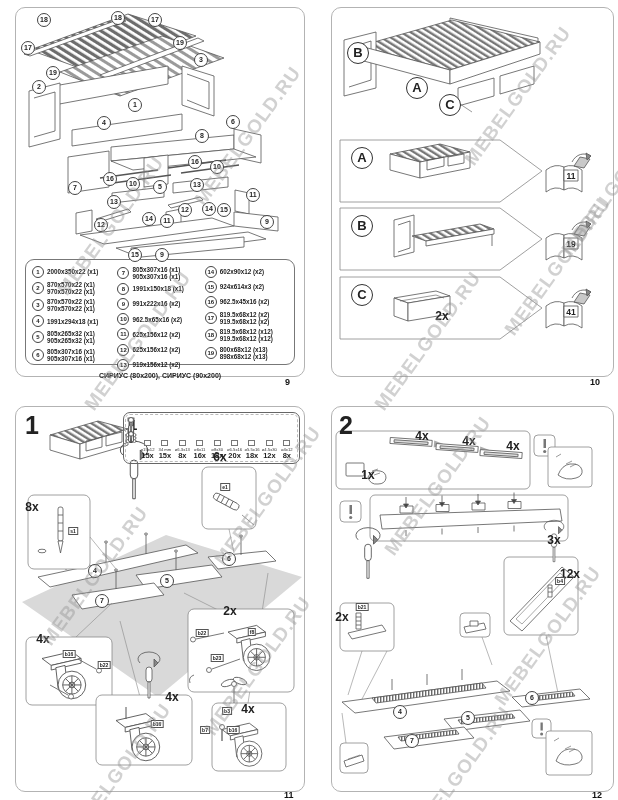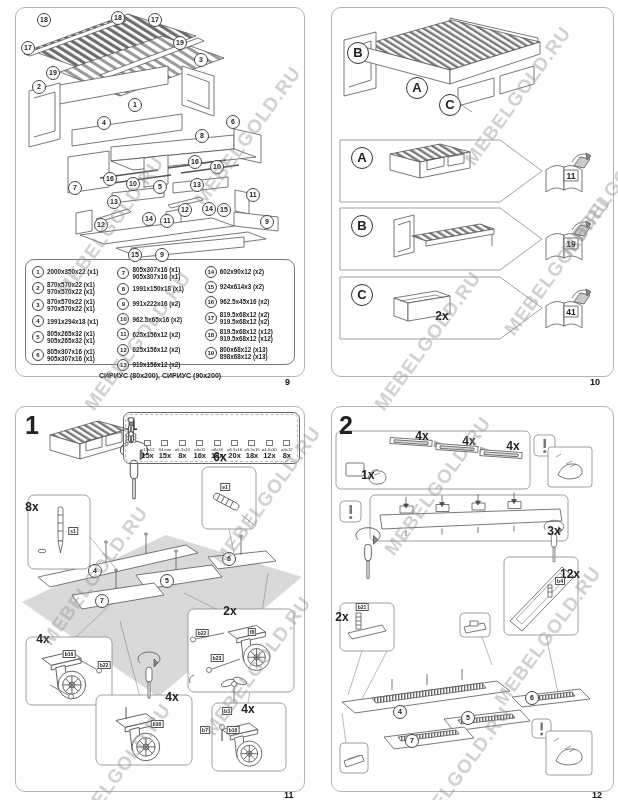--- a/index.html
+++ b/index.html
@@ -737,21 +737,21 @@
         <line x1="222" y1="334" x2="227" y2="331" stroke-width="0.6"></line>
       </g>
     </g>
   </svg>
   <div></div>
 <div class="ov ov-step" style="left: 14px; top: 18px;">2</div>
     <div class="ov ov-qty" style="left: 36px; top: 68px;">1x</div>
     <div class="ov ov-qty" style="left: 90px; top: 29px;">4x</div>
     <div class="ov ov-qty" style="left: 137px; top: 34px;">4x</div>
     <div class="ov ov-qty" style="left: 181px; top: 39px;">4x</div>
-    <div class="ov ov-qty" style="left: 222px; top: 124px;">3x</div>
+    <div class="ov ov-qty" style="left: 222px; top: 133px;">3x</div>
     <div class="ov ov-qty" style="left: 10px; top: 210px;">2x</div>
     <div class="ov ov-qty" style="left: 238px; top: 167px;">12x</div>
     <div class="ov ov-circle" style="left: 68px; top: 305px;">4</div>
     <div class="ov ov-circle" style="left: 136px; top: 311px;">5</div>
     <div class="ov ov-circle" style="left: 200px; top: 291px;">6</div>
     <div class="ov ov-circle" style="left: 80px; top: 334px;">7</div>
     <div class="ov ov-code" style="left: 30px; top: 200px;">b21</div>
     <div class="ov ov-code" style="left: 228px; top: 174px;">b4</div>
   </div>
 <span class="pagenum" style="left:592px;top:790px;">12</span>

